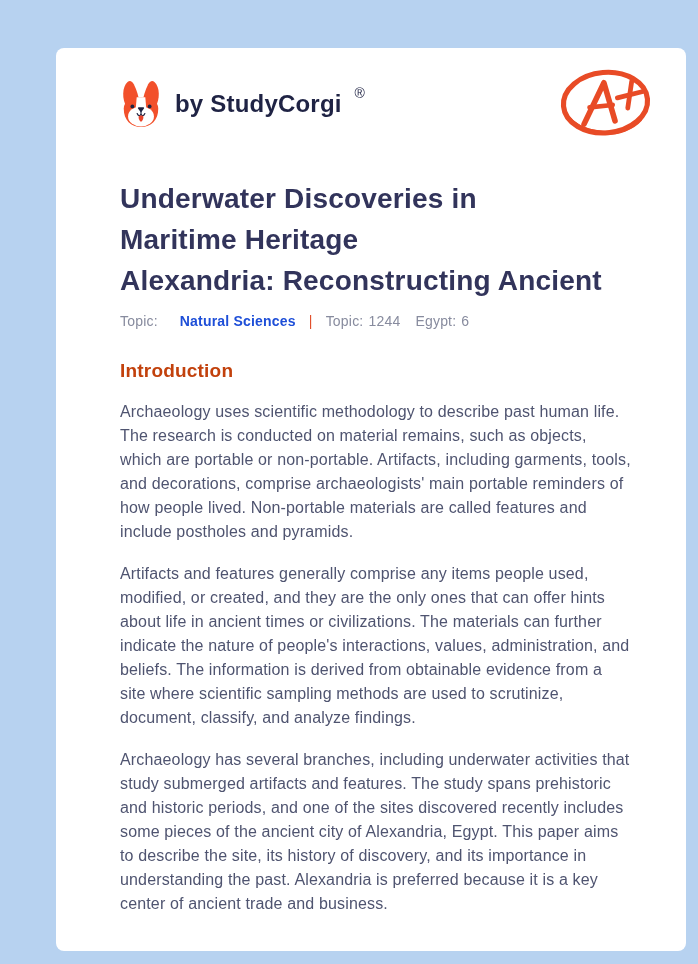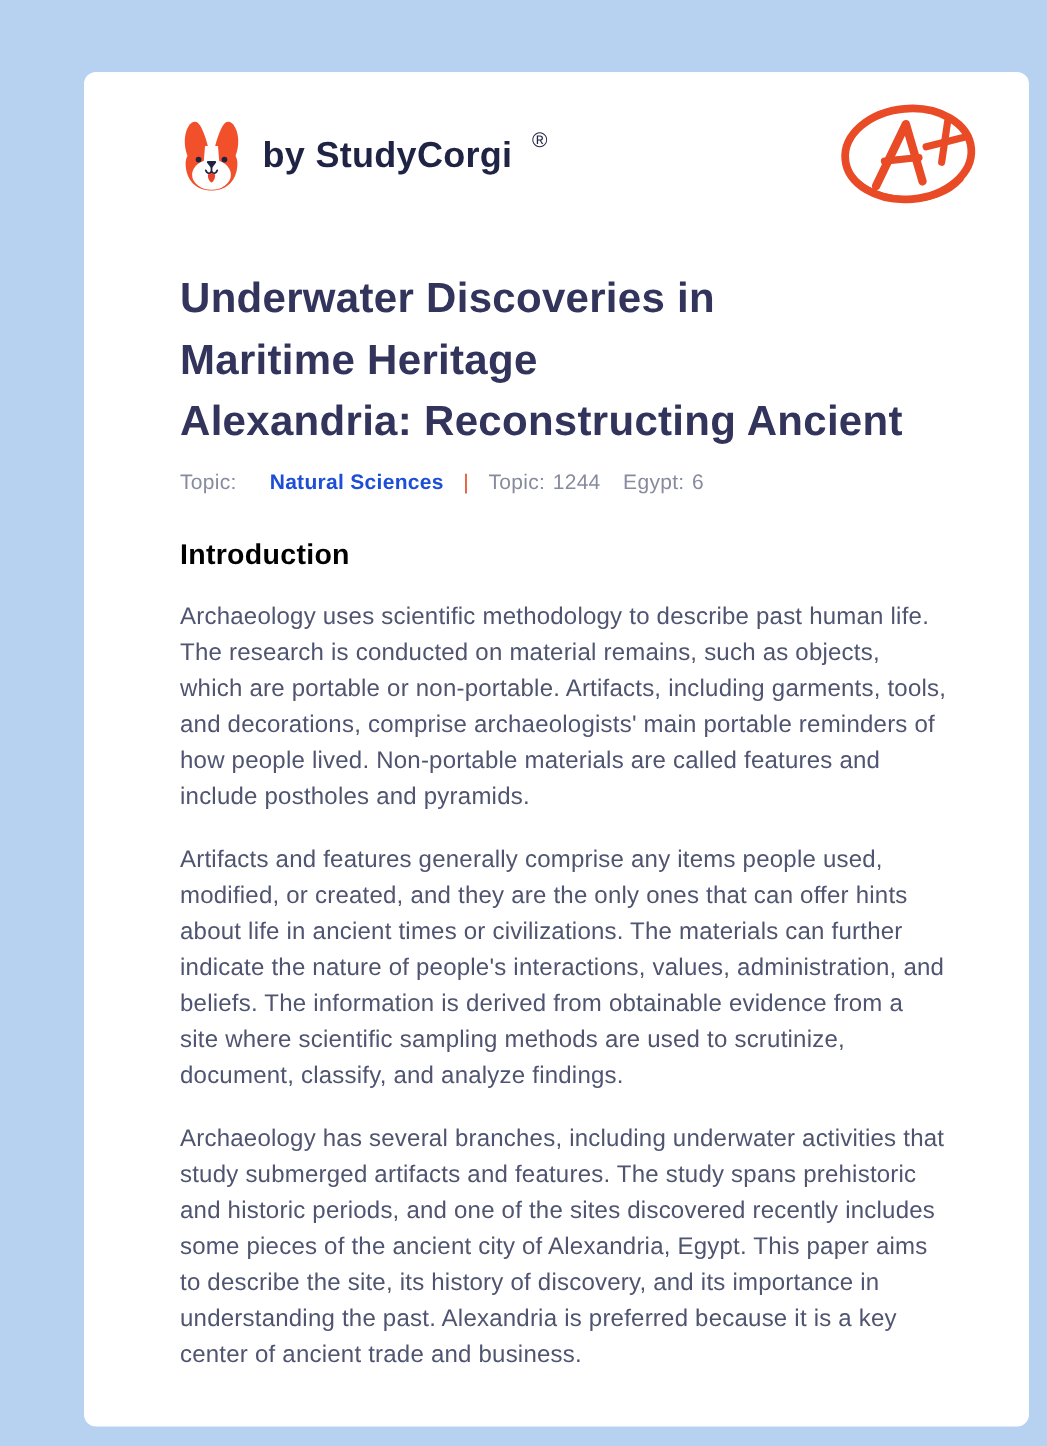--- a/index.html
+++ b/index.html
@@ -87,21 +87,21 @@
     margin: 0 13px;
     color: #e1502c;
   }
   .meta .val { margin-left: 5px; }
   .meta .gap { margin-left: 15px; }
   h2.section-heading {
     margin-top: 28px;
     font-size: 19px;
     line-height: 24px;
     font-weight: 700;
-    color: #000000;
+    color: #c2410c;
     letter-spacing: 0.2px;
   }
   p.body-paragraph {
     margin-top: 18px;
     font-size: 16px;
     line-height: 24px;
     color: #4f5470;
     letter-spacing: 0.15px;
   }
   p.first { margin-top: 17px; }

